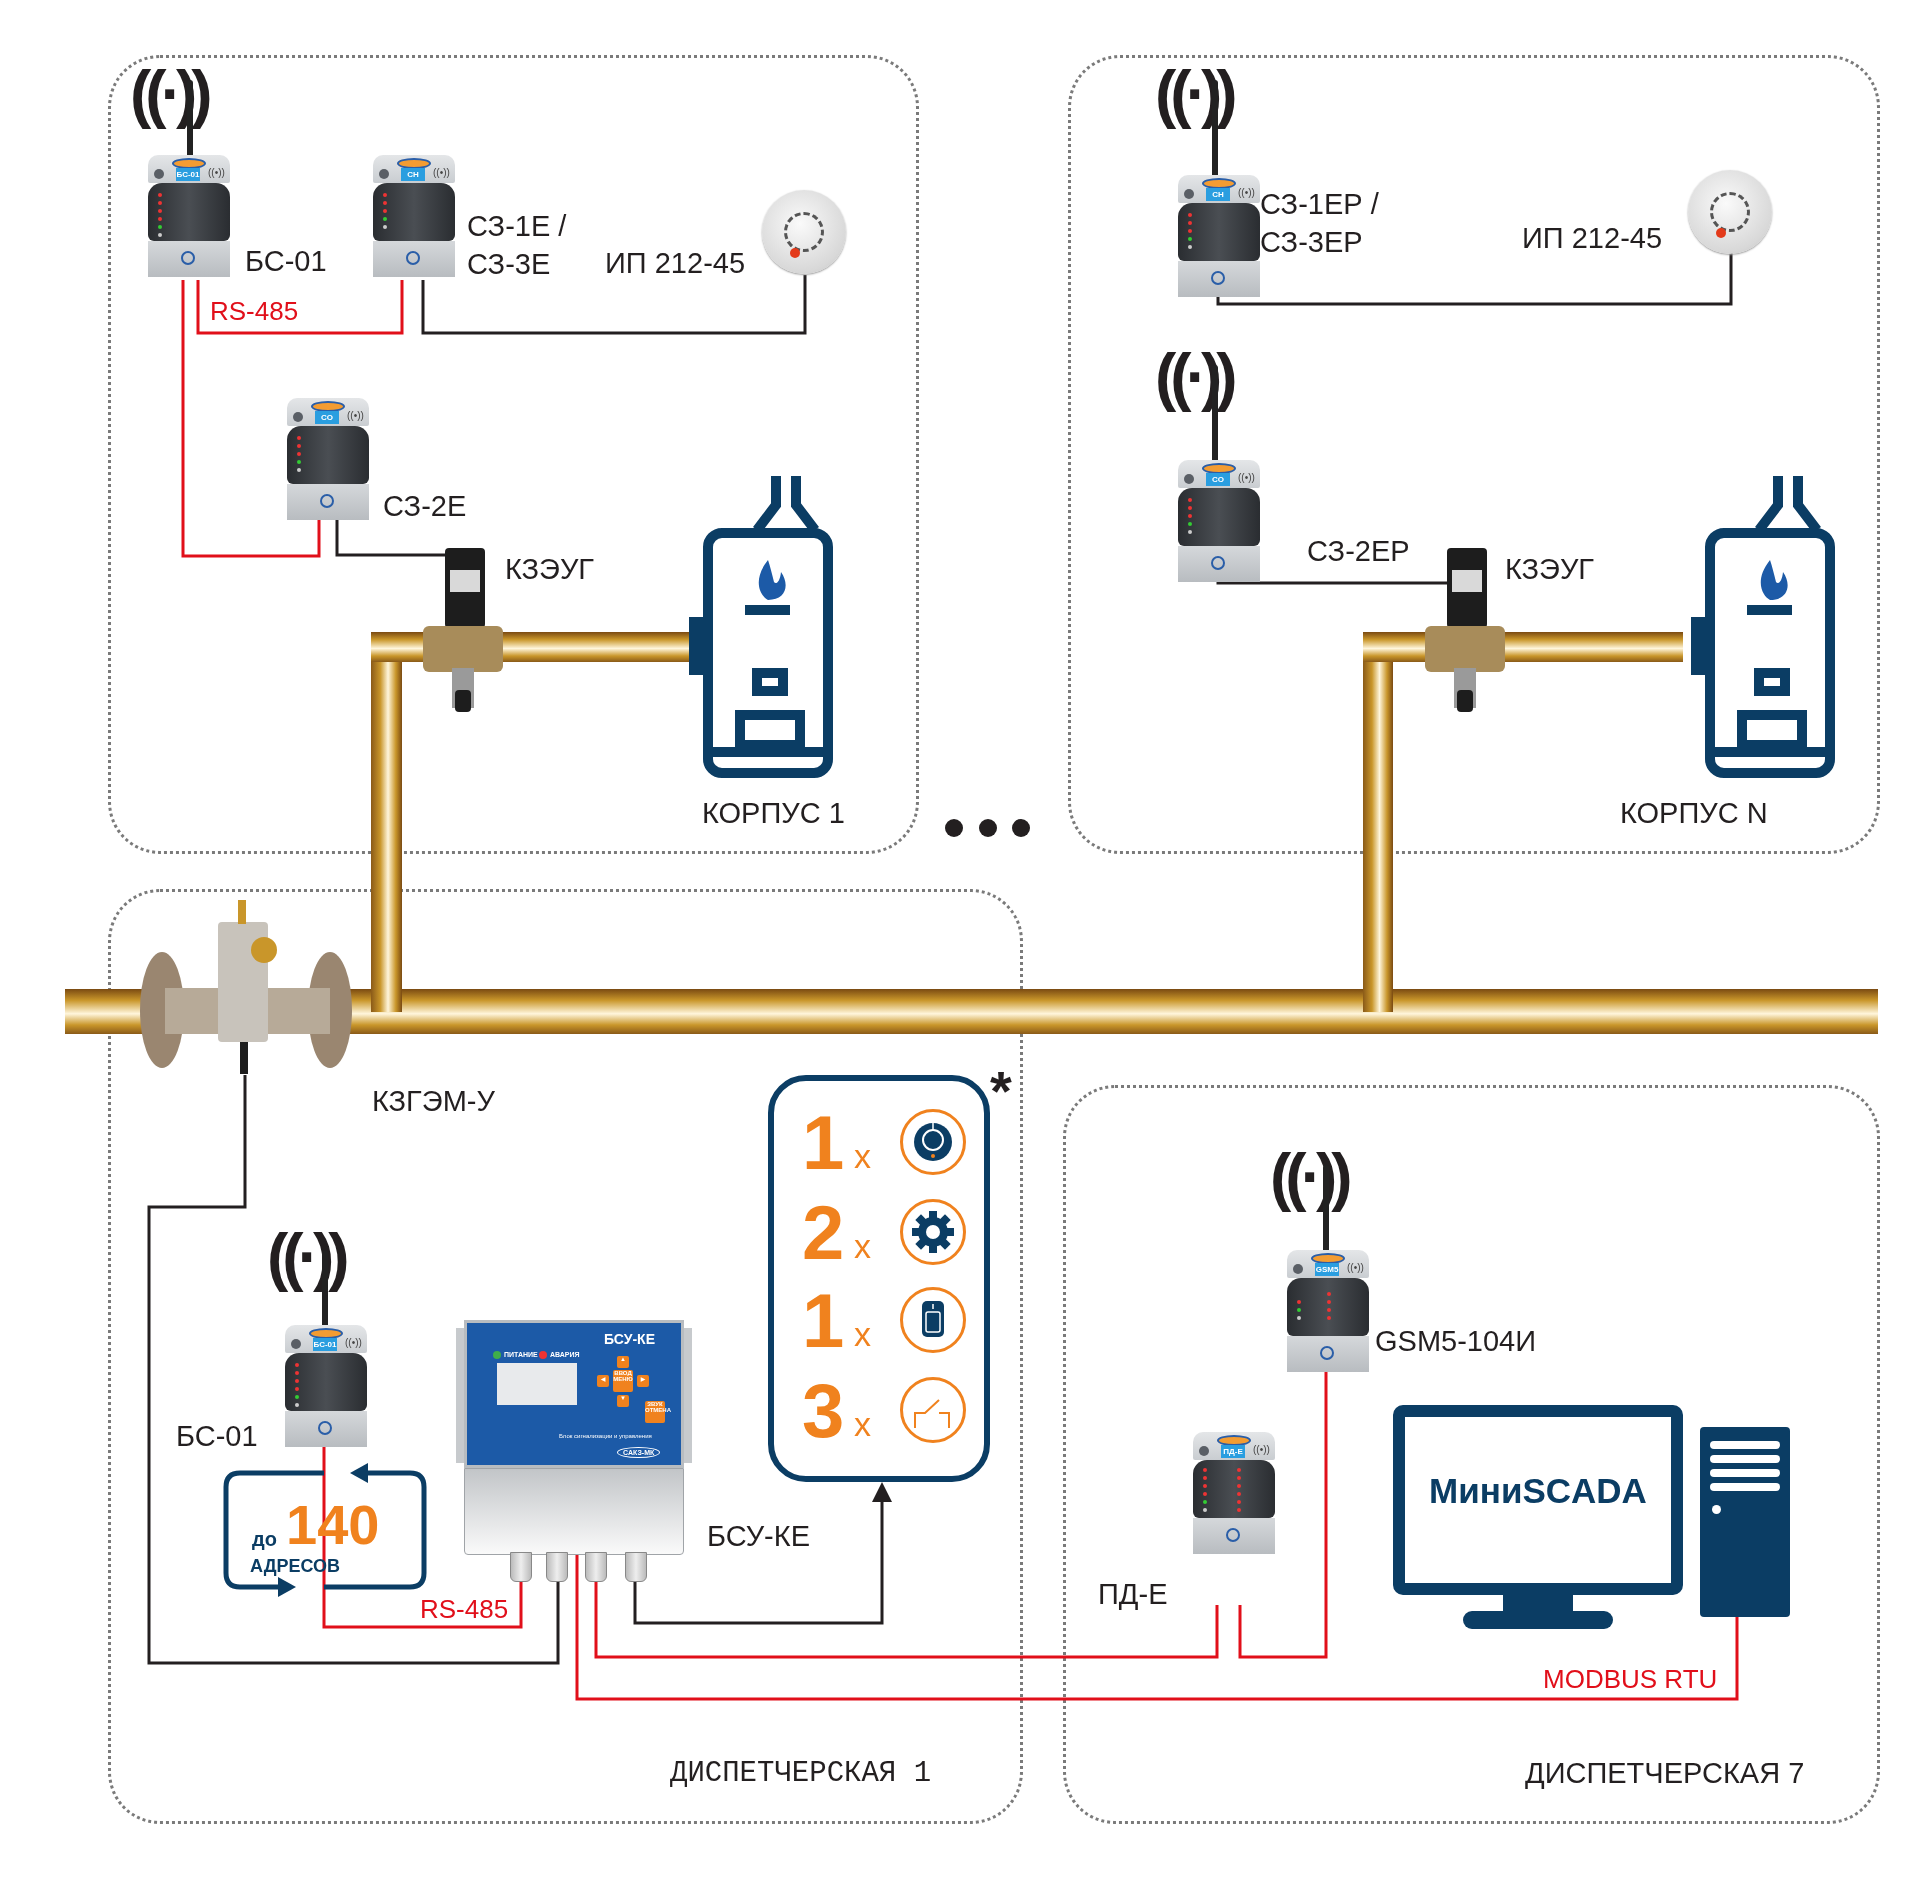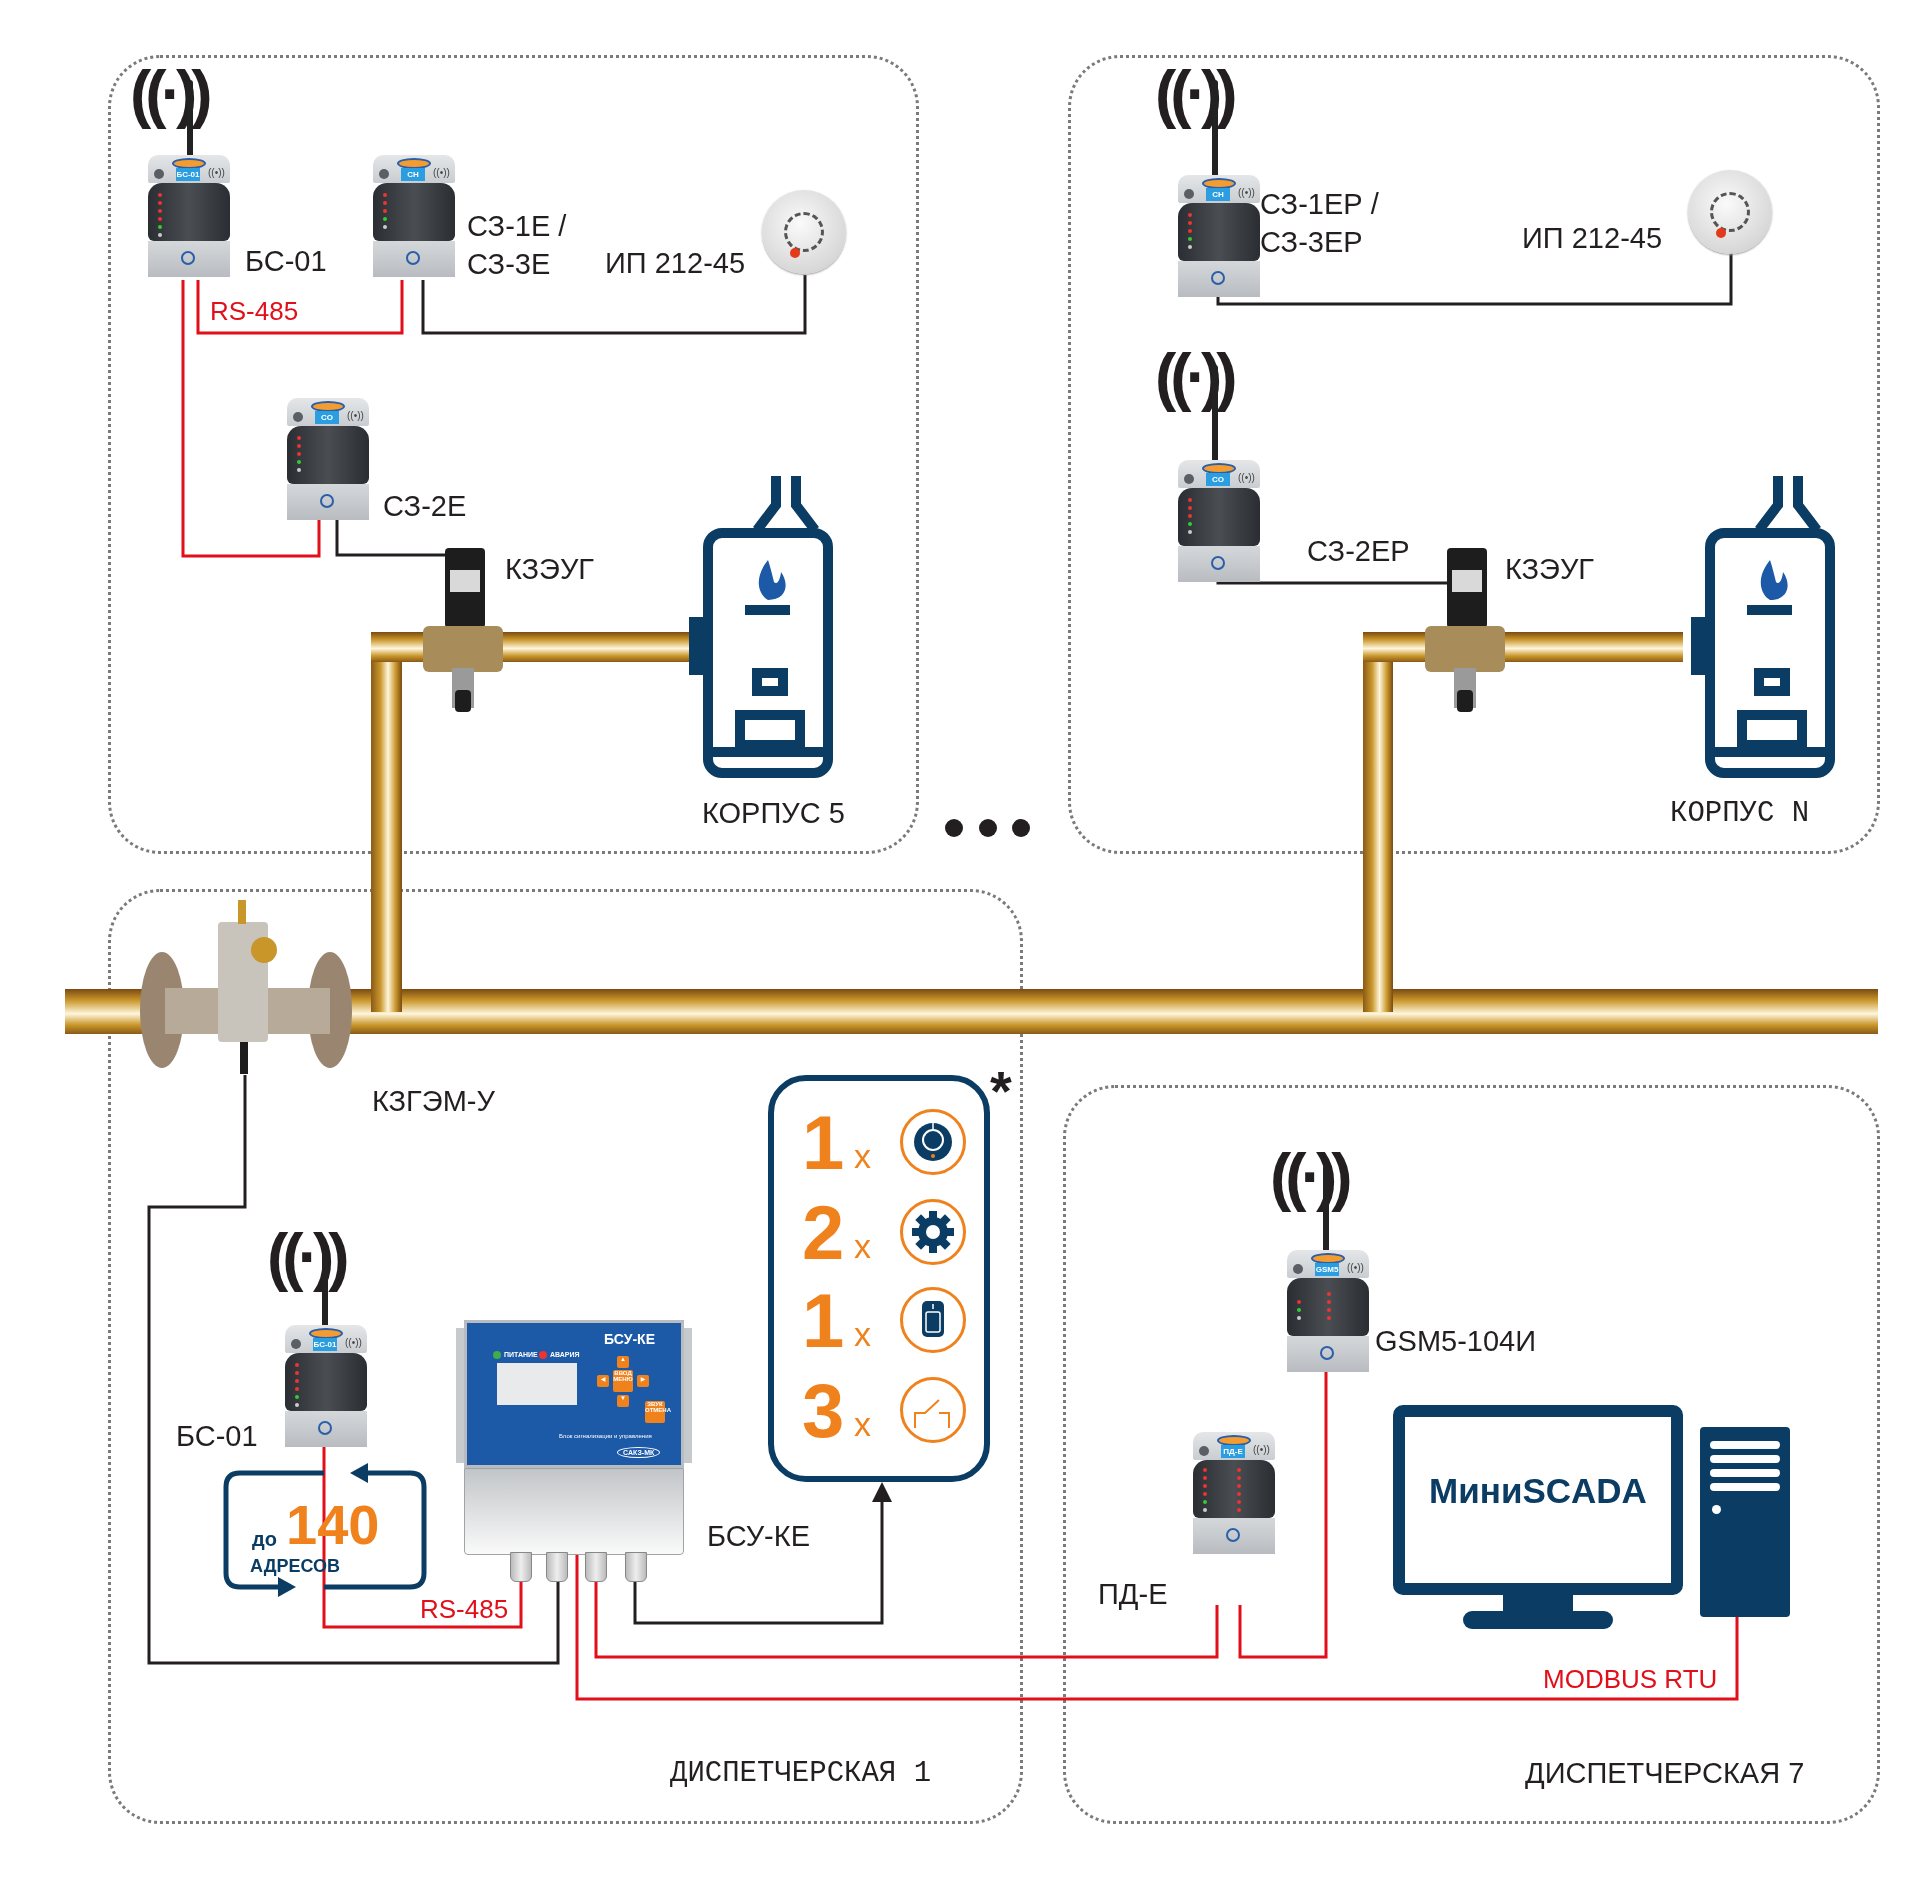--- a/index.html
+++ b/index.html
@@ -218,21 +218,21 @@
       <i class="led" style="top:10px"></i>
       <i class="led" style="top:18px"></i>
       <i class="led" style="top:26px"></i>
       <i class="led g" style="top:34px"></i>
       <i class="led w" style="top:42px"></i>
     </div>
   <div class="bot"></div>
 </div>
 <div class="lbl" style="left:383px;top:490px;">СЗ-2Е</div>
 <div class="lbl" style="left:505px;top:553px;">КЗЭУГ</div>
-<div class="lbl zonelbl" style="left:702px;top:797px;">КОРПУС 5</div>
+<div class="lbl zonelbl" style="left:702px;top:797px;">КОРПУС 1</div>
 
 <div class="waves" style="left:1155px;top:62px;">((·))</div>
 <div class="antenna" style="left:1212px;top:80px;height:100px;"></div>
 <div class="dev" style="left:1178px;top:175px;">
   <div class="top">
       <span class="logo"></span>
       <span class="btn"></span>
       <span class="scr">CH</span>
       <span class="wifi">((•))</span>
     </div>
@@ -263,21 +263,21 @@
       <i class="led" style="top:10px"></i>
       <i class="led" style="top:18px"></i>
       <i class="led" style="top:26px"></i>
       <i class="led g" style="top:34px"></i>
       <i class="led w" style="top:42px"></i>
     </div>
   <div class="bot"></div>
 </div>
 <div class="lbl" style="left:1265px;top:535px;margin-left:42px;">СЗ-2ЕР</div>
 <div class="lbl" style="left:1505px;top:553px;">КЗЭУГ</div>
-<div class="lbl zonelbl" style="left:1670px;top:797px;font-family:Liberation Mono, monospace;">КОРПУС N</div>
+<div class="lbl zonelbl" style="left:1620px;top:797px;">КОРПУС N</div>
 
 <div class="dots" style="left:945px;"></div>
 <div class="dots" style="left:979px;"></div>
 <div class="dots" style="left:1012px;"></div>
 
 <div class="lbl" style="left:372px;top:1085px;">КЗГЭМ-У</div>
 
 <div class="waves" style="left:267px;top:1225px;">((·))</div>
 <div class="antenna" style="left:322px;top:1250px;height:85px;"></div>
 <div class="dev" style="left:285px;top:1325px;">

